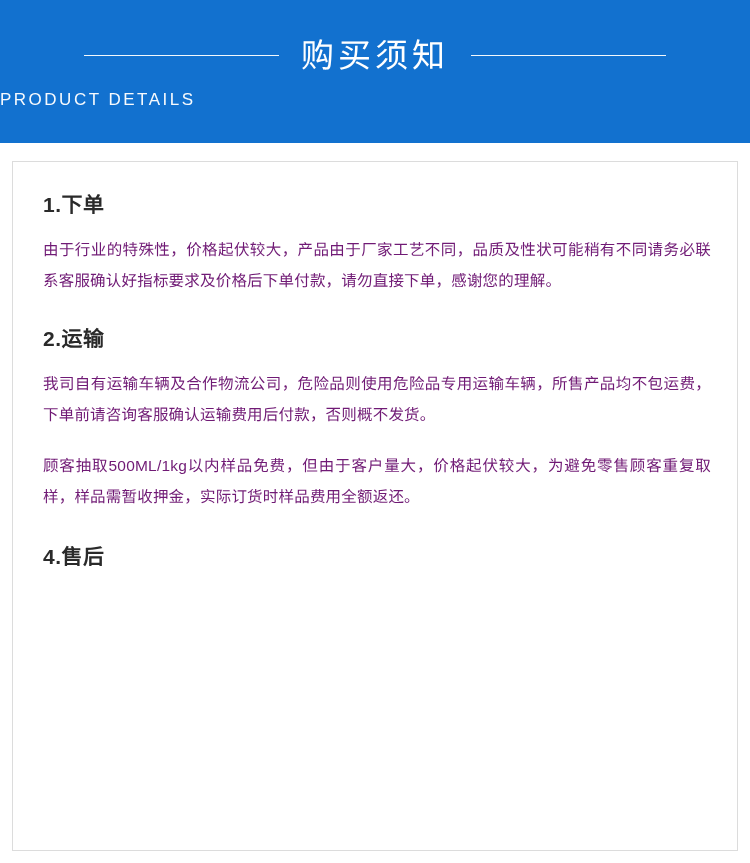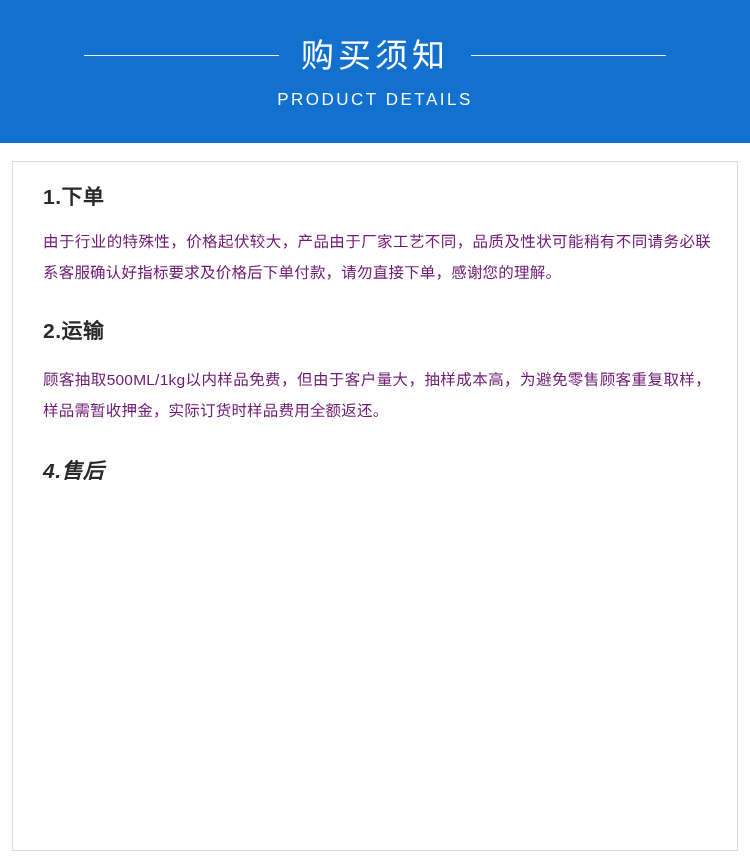--- a/index.html
+++ b/index.html
@@ -23,21 +23,21 @@
   }
 
   
   .banner {
     width: 750px;
     height: 143px;
     background: #1271cf;
     position: relative;
     display: flex;
     flex-direction: column;
-    align-items: center;
+    align-items: flex-start;
     justify-content: center;
     box-sizing: border-box;
   }
 
   .banner-title-row {
     display: flex;
     align-items: center;
     justify-content: center;
     width: 100%;
     margin-top: 6px;
@@ -71,29 +71,28 @@
   
   .content-wrap {
     position: absolute;
     left: 12px;
     top: 161px;
     width: 726px;
     height: 690px;
     border: 1px solid #dcdcdc;
     background: #ffffff;
     box-sizing: border-box;
-    padding: 18px 22px 0 22px;
+    padding: 26px 22px 0 22px;
   }
 
   .section {
     margin-bottom: 20px;
   }
   .section:last-child {
     margin-bottom: 0;
-    font-style: italic;
   }
 
   .section-title {
     color: #2a2a2a;
     font-size: 21px;
     font-weight: bold;
     margin: 0 0 16px 8px;
     letter-spacing: 0.5px;
   }
 
@@ -127,24 +126,25 @@
 
   <div class="content-wrap">
 
     <div class="section gap-1">
       <h2 class="section-title">1.下单</h2>
       <p class="section-body">由于行业的特殊性，价格起伏较大，产品由于厂家工艺不同，品质及性状可能稍有不同请务必联系客服确认好指标要求及价格后下单付款，请勿直接下单，感谢您的理解。</p>
     </div>
 
     <div class="section gap-2">
       <h2 class="section-title">2.运输</h2>
+      <p class="section-body">我司自有运输车辆及合作物流公司，危险品则使用危险品专用运输车辆，所售产品均不包运费，下单前请咨询客服确认运输费用后付款，否则概不发货。</p>
     </div>
 
     <div class="section gap-3">
-      <p class="section-body">顾客抽取500ML/1kg以内样品免费，但由于客户量大，抽样成本高，为避免零售顾客重复取样，样品需暂收押金，实际订货时样品费用全额返还。</p>
+      <p class="section-body">顾客抽取500ML/1kg以内样品免费，但由于客户量大，价格起伏较大，为避免零售顾客重复取样，样品需暂收押金，实际订货时样品费用全额返还。</p>
     </div>
 
     <div class="section">
       <h2 class="section-title">4.售后</h2>
     </div>
 
   </div>
 </div>
 
 </body></html>

